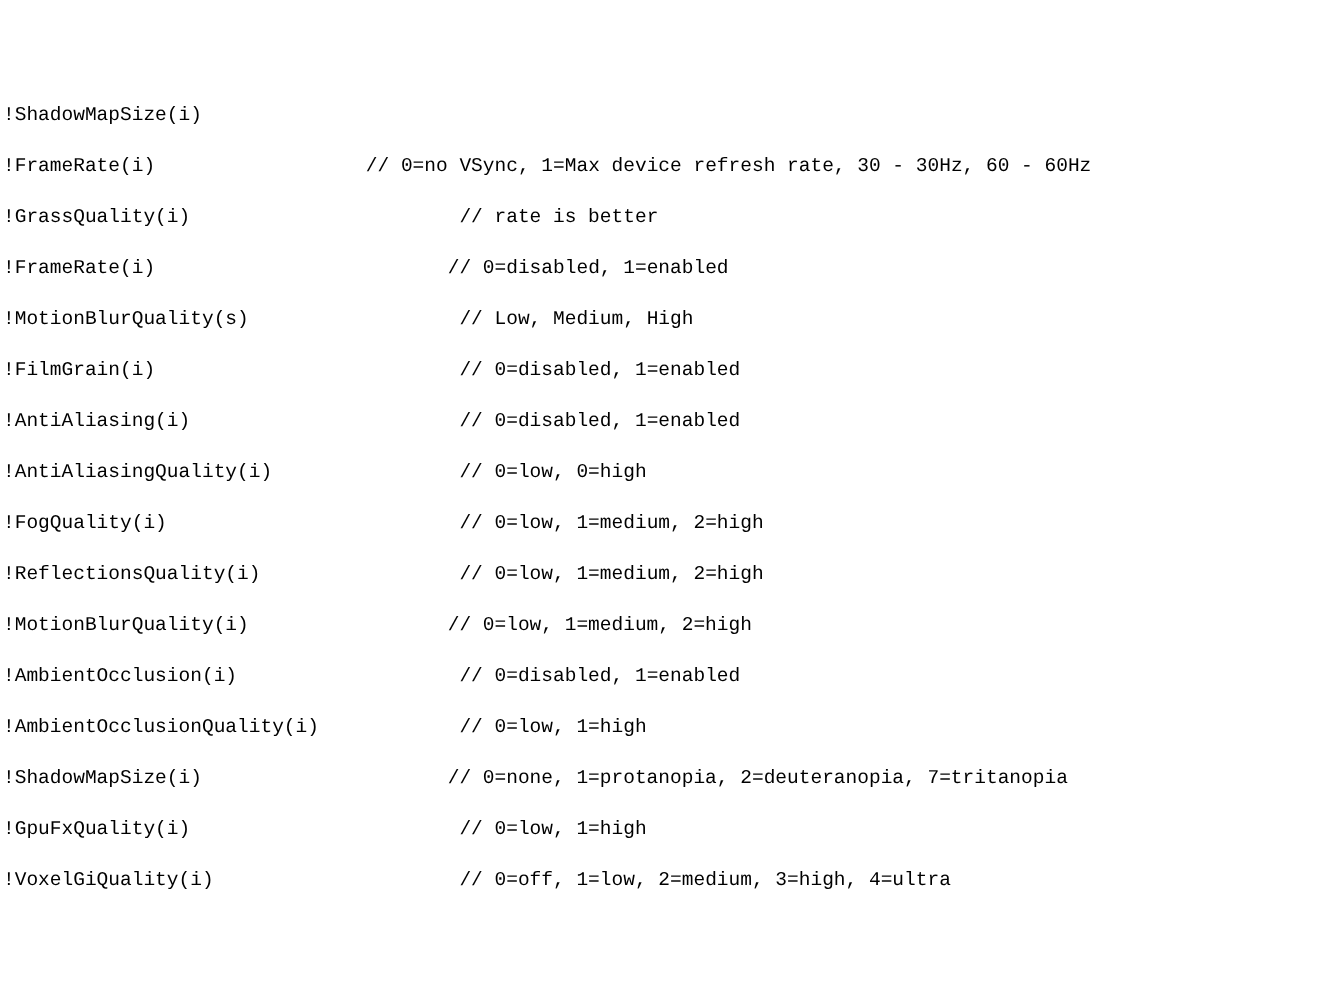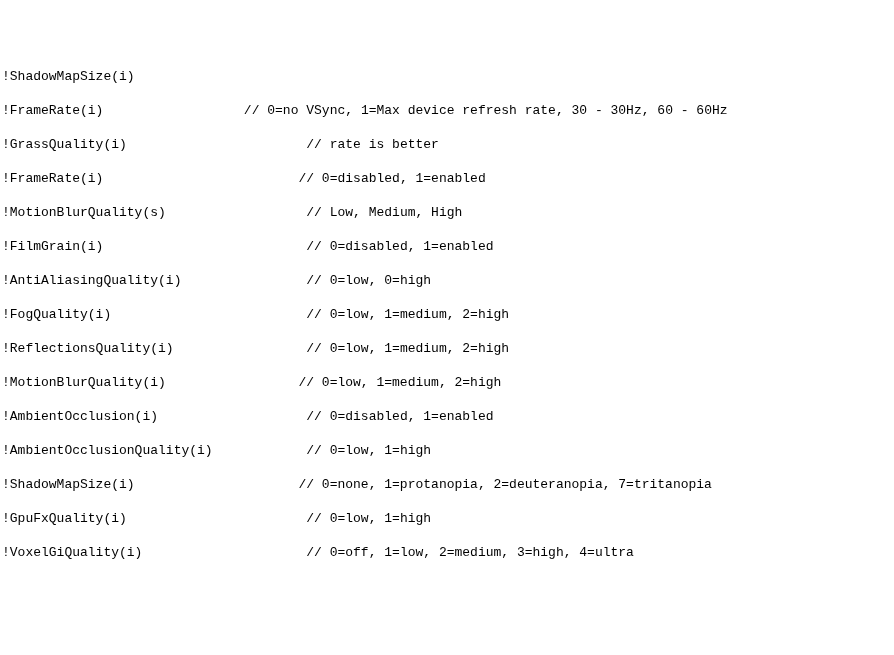--- a/index.html
+++ b/index.html
@@ -36,20 +36,21 @@
 <body>
 
 
 
 <div class="editor"><span id="decl-container"><span class="line"><span class="param">!ShadowMapSize(i)</span></span>
 <span class="line"><span class="param">!FrameRate(i)</span><span>                  </span><span class="comment">// 0=no VSync, 1=Max device refresh rate, 30 - 30Hz, 60 - 60Hz</span></span>
 <span class="line"><span class="param">!GrassQuality(i)</span><span>                       </span><span class="comment">// rate is better</span></span>
 <span class="line"><span class="param">!FrameRate(i)</span><span>                         </span><span class="comment">// 0=disabled, 1=enabled</span></span>
 <span class="line"><span class="param">!MotionBlurQuality(s)</span><span>                  </span><span class="comment">// Low, Medium, High</span></span>
 <span class="line"><span class="param">!FilmGrain(i)</span><span>                          </span><span class="comment">// 0=disabled, 1=enabled</span></span>
+<span class="line"><span class="param">!AntiAliasing(i)</span><span>                       </span><span class="comment">// 0=disabled, 1=enabled</span></span>
 <span class="line"><span class="param">!AntiAliasingQuality(i)</span><span>                </span><span class="comment">// 0=low, 0=high</span></span>
 <span class="line"><span class="param">!FogQuality(i)</span><span>                         </span><span class="comment">// 0=low, 1=medium, 2=high</span></span>
 <span class="line"><span class="param">!ReflectionsQuality(i)</span><span>                 </span><span class="comment">// 0=low, 1=medium, 2=high</span></span>
 <span class="line"><span class="param">!MotionBlurQuality(i)</span><span>                 </span><span class="comment">// 0=low, 1=medium, 2=high</span></span>
 <span class="line"><span class="param">!AmbientOcclusion(i)</span><span>                   </span><span class="comment">// 0=disabled, 1=enabled</span></span>
 <span class="line"><span class="param">!AmbientOcclusionQuality(i)</span><span>            </span><span class="comment">// 0=low, 1=high</span></span>
 <span class="line"><span class="param">!ShadowMapSize(i)</span><span>                     </span><span class="comment">// 0=none, 1=protanopia, 2=deuteranopia, 7=tritanopia</span></span>
 <span class="line"><span class="param">!GpuFxQuality(i)</span><span>                       </span><span class="comment">// 0=low, 1=high</span></span>
 <span class="line"><span class="param">!VoxelGiQuality(i)</span><span>                     </span><span class="comment">// 0=off, 1=low, 2=medium, 3=high, 4=ultra</span></span>
 </span>

